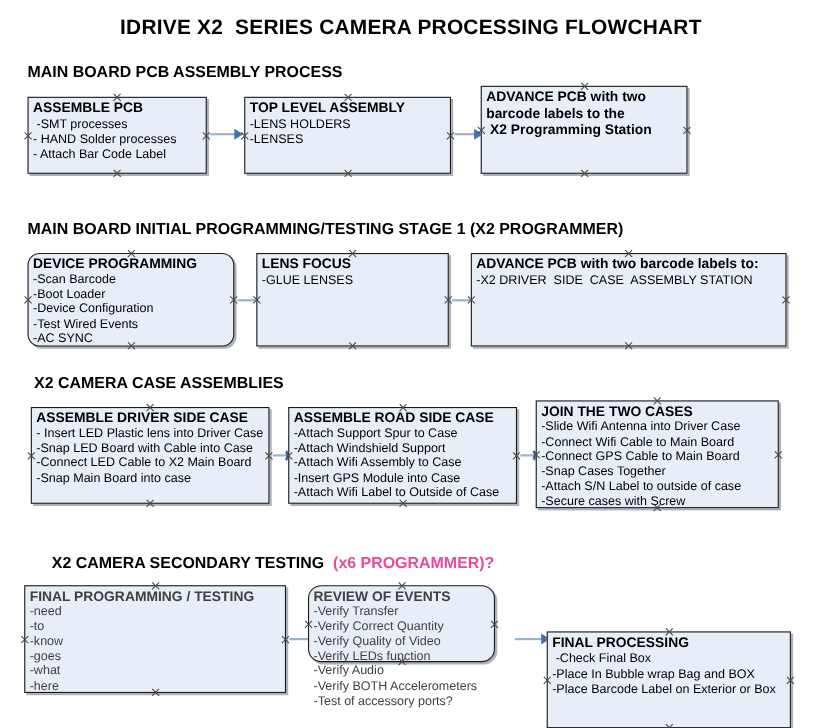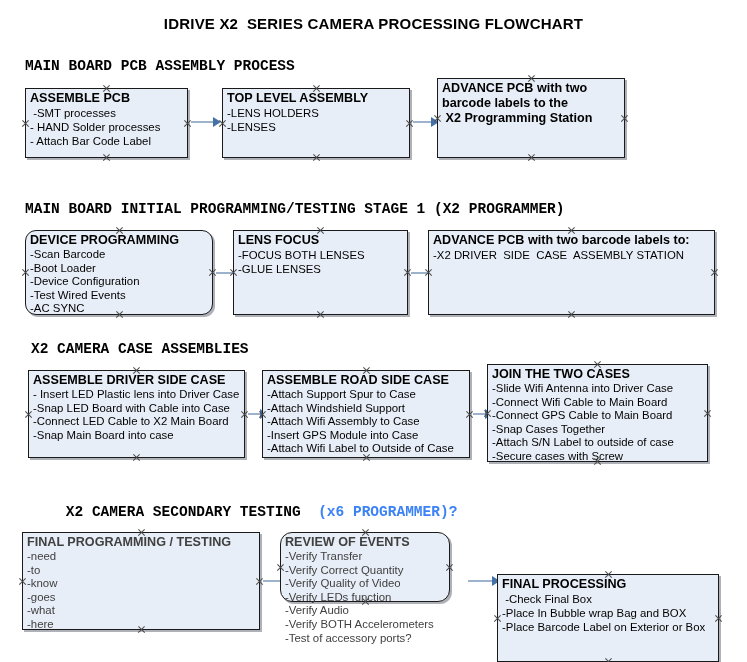--- a/index.html
+++ b/index.html
@@ -20,36 +20,35 @@
     background: #ffffff;
   }
 
   
   .doc-title {
     position: absolute;
     left: 0;
     top: 15px;
     width: 747px;
     text-align: center;
-    font-size: 15px;
+    font-size: 19px;
     font-weight: bold;
     color: #000000;
     letter-spacing: 0.2px;
     white-space: pre;
   }
   .section-title {
     position: absolute;
     font-size: 14.5px;
     font-weight: bold;
     color: #000000;
     white-space: pre;
-    font-family: Liberation Mono, monospace;
   }
   .section-title .accent {
-    color: #3b82f6;
+    color: #ec4899;
   }
 
   
   .node {
     position: absolute;
     box-sizing: border-box;
     background: #e8eef7;
     border: 1.3px solid #1a1a1a;
     box-shadow: 2px 2px 0 0 rgba(120,125,135,0.60);
     padding: 2px 3px 2px 4px;
@@ -189,21 +188,20 @@
     <span class="handle h-right"></span>
   </div>
 
   <div class="connector" style="left:216px; top:268px; width:26px;">
     <span class="shaft" style="width:20px;"></span>
     <span class="head"></span>
   </div>
 
   <div class="node" style="left:233px; top:230px; width:175px; height:85px;">
     <div class="head">LENS FOCUS</div>
-    <div class="line">-FOCUS BOTH LENSES</div>
     <div class="line">-GLUE LENSES</div>
     <span class="handle h-top"></span>
     <span class="handle h-bottom"></span>
     <span class="handle h-left"></span>
     <span class="handle h-right"></span>
   </div>
 
   <div class="connector" style="left:411px; top:268px; width:26px;">
     <span class="shaft" style="width:20px;"></span>
     <span class="head"></span>

